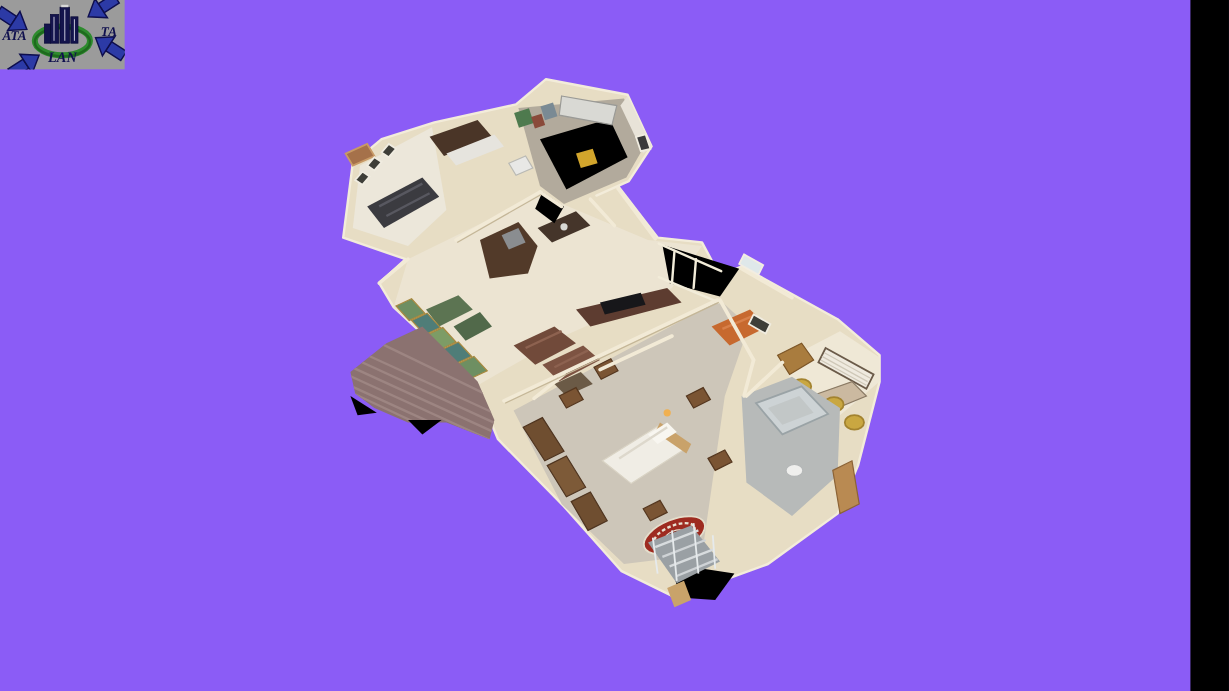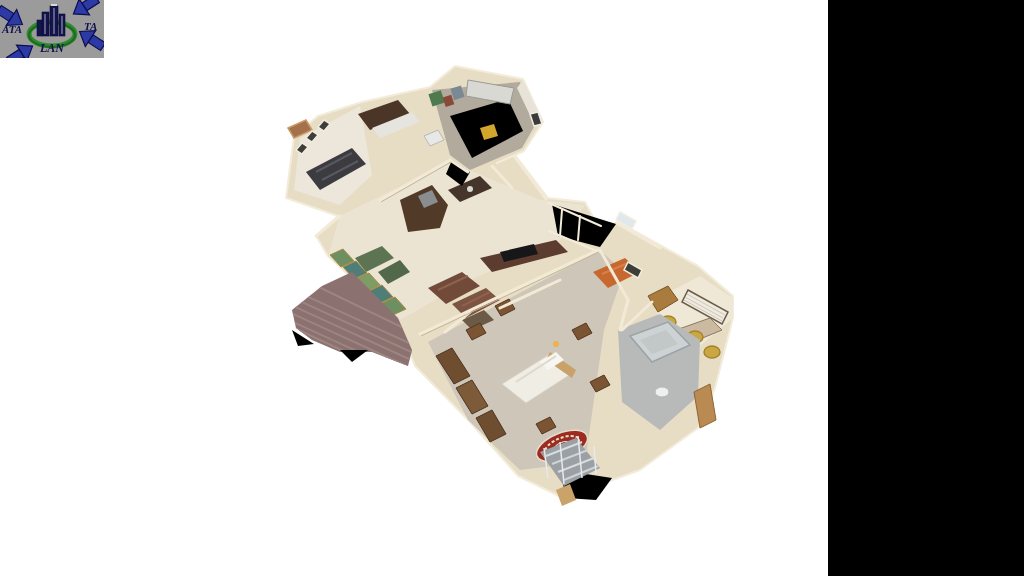--- a/index.html
+++ b/index.html
@@ -1,16 +1,16 @@
 <!DOCTYPE html>
 <html><head>
 <meta charset="utf-8">
 <style>
   html,body{margin:0;padding:0;background:#000;}
-  .stage{position:relative;width:828px;height:576px;background:#ffffff;overflow:hidden;
+  .stage{position:relative;width:992px;height:576px;background:#8b5cf6;overflow:hidden;
          font-family:"Liberation Sans", sans-serif;}
   .logo{position:absolute;left:0;top:0;}
   .house{position:absolute;left:0;top:0;}
   svg text{user-select:none;}
   .logo-text{font-family:"Liberation Serif", serif;font-style:italic;font-weight:bold;}
 </style>
 </head>
 <body>
 
 <div class="stage">

